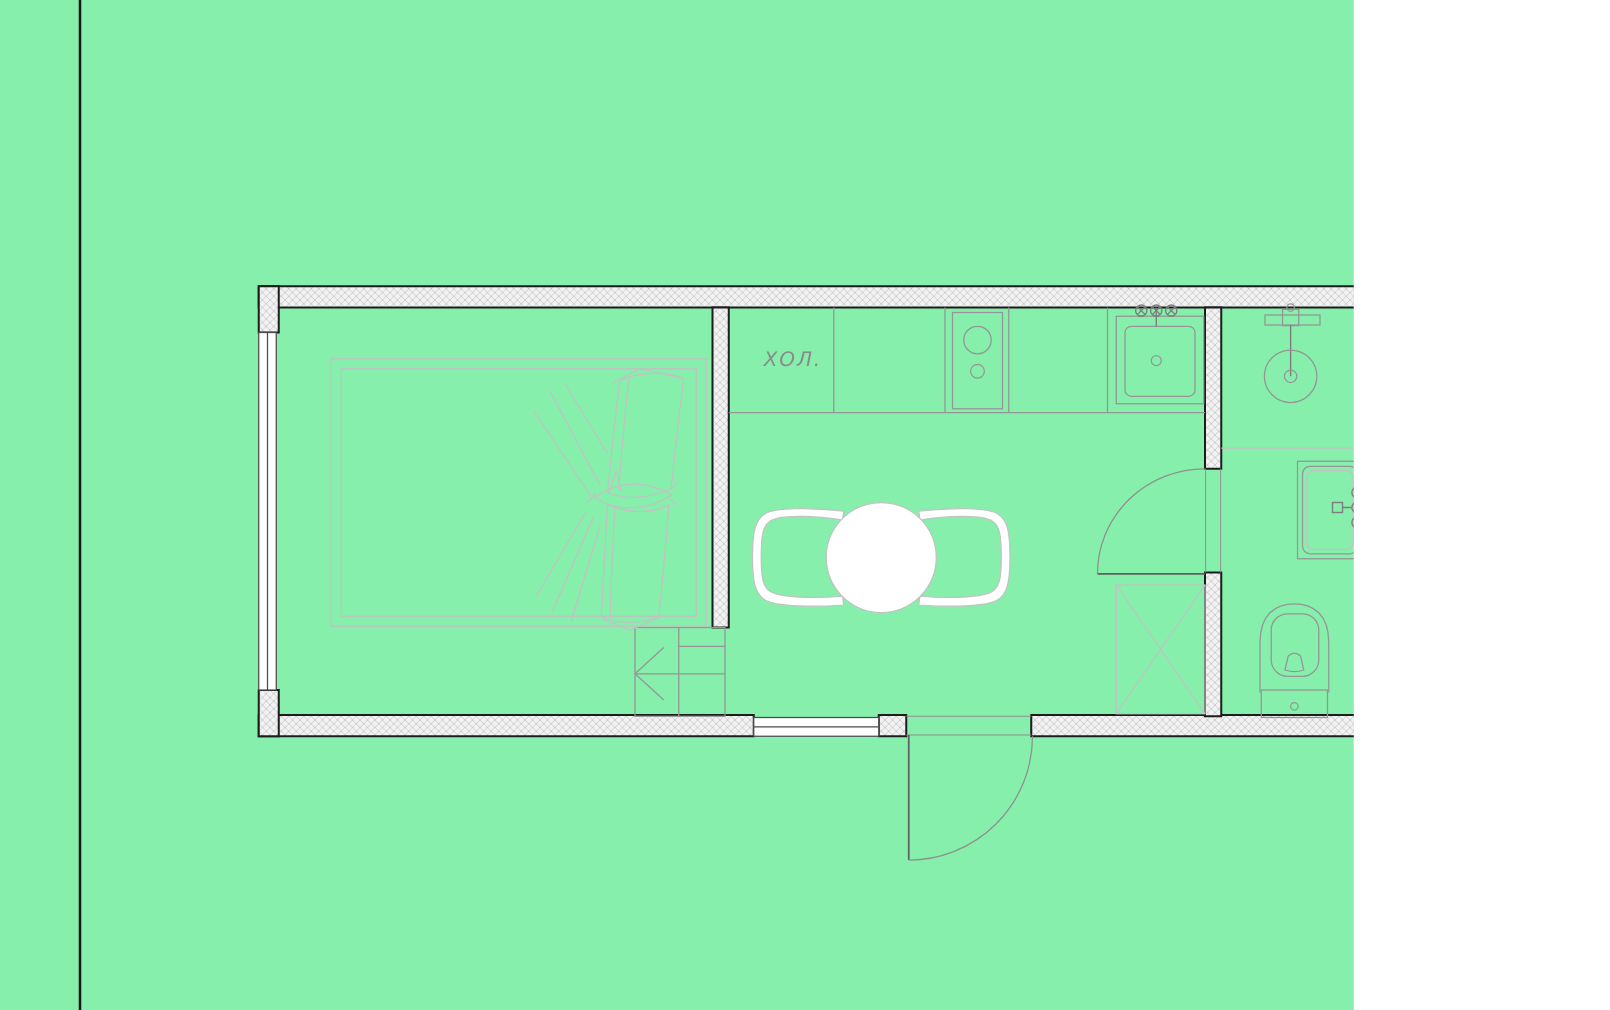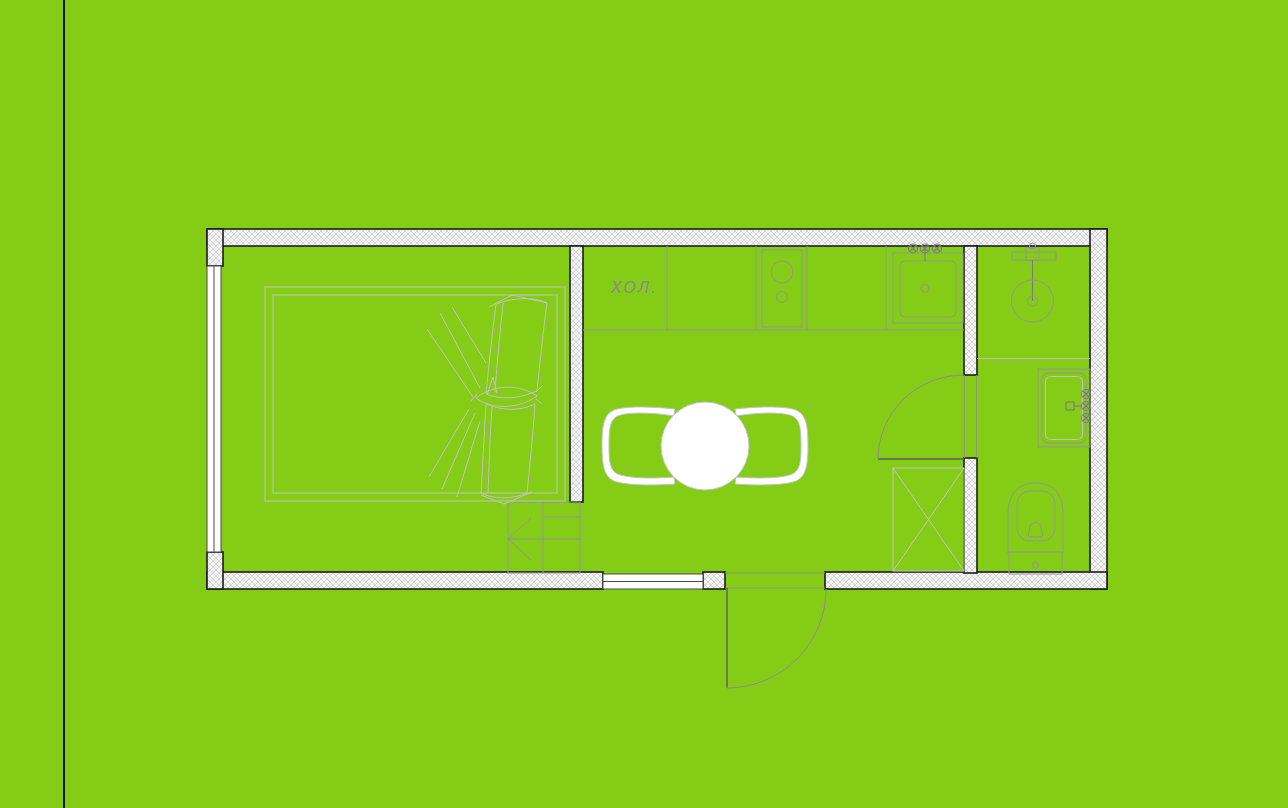--- a/index.html
+++ b/index.html
@@ -7,21 +7,21 @@
     --wall_hatch:#c9c9c9;
     --fixture_line:#959595;
     --furniture_line:#c2c2c2;
     --label_text:#8a8a8a;
     --page_edge_line:#151515;
     --door_line:#8f8f8f;
     --leaf_line:#5f5f5f;
     --window_line:#4a4a4a;
   }
   html,body{margin:0;padding:0;background:#ffffff;}
-  .canvas{position:relative;width:1288px;height:808px;background:#84cc16;overflow:hidden;
+  .canvas{position:relative;width:1083px;height:808px;background:#86efac;overflow:hidden;
           font-family:"DejaVu Sans", sans-serif;}
   svg{display:block;}
   .wall{fill:url(#hatch);stroke:var(--wall_outline);stroke-width:1.6;}
   .hatch-line{stroke:var(--wall_hatch);stroke-width:0.7;}
   .win{fill:#ffffff;stroke:var(--window_line);stroke-width:1;}
   .fixture{fill:none;stroke:var(--fixture_line);stroke-width:1;}
   .fixture-dark{fill:none;stroke:#7d7d7d;stroke-width:1.1;}
   .furn{fill:none;stroke:var(--furniture_line);stroke-width:1;}
   .furn-fill{fill:#ffffff;stroke:var(--furniture_line);stroke-width:1;}
   .door{fill:none;stroke:var(--door_line);stroke-width:1;}

